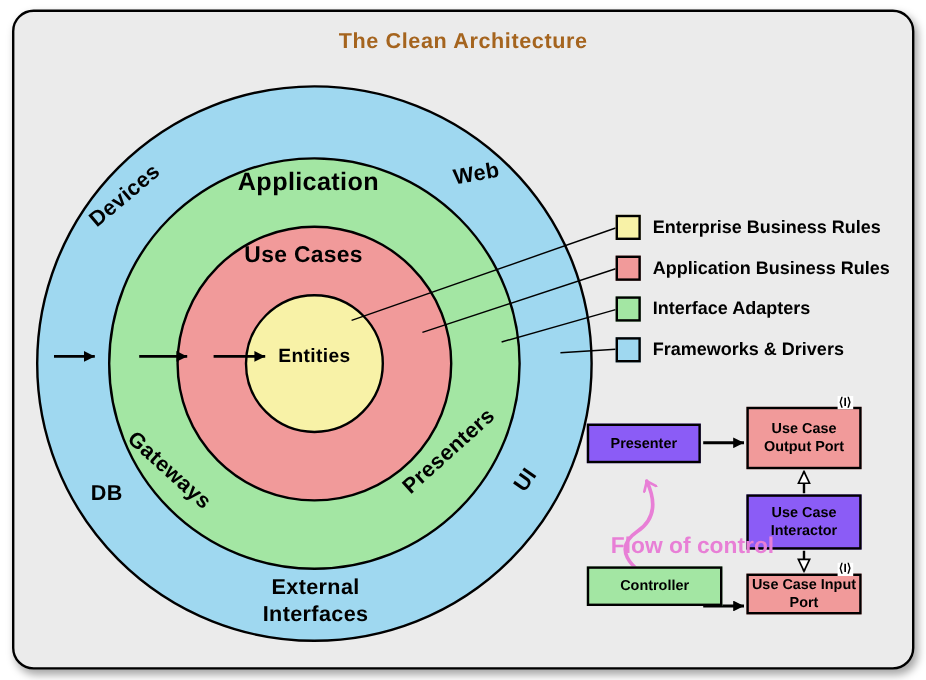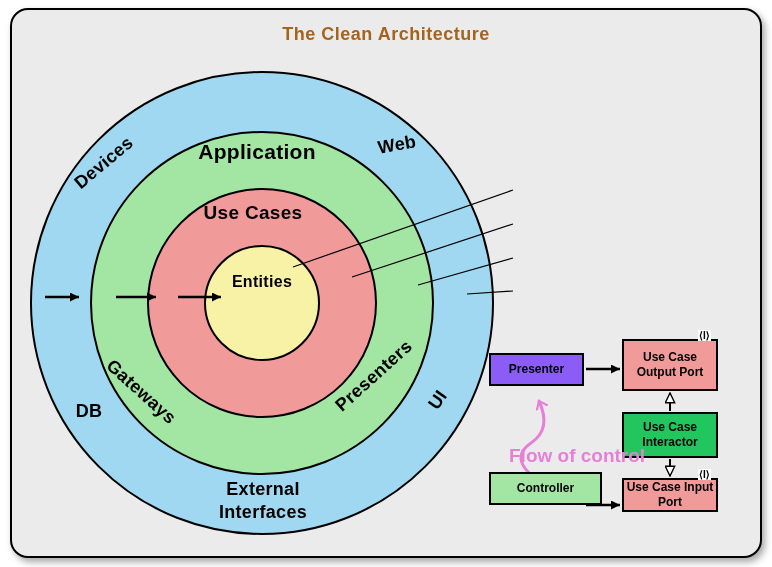--- a/index.html
+++ b/index.html
@@ -12,21 +12,21 @@
            font-size:18px; font-weight:bold; letter-spacing:0.5px; }
   .circle { position:absolute; border:2.5px solid #000; border-radius:50%; }
   .c-blue   { left:30px;  top:71px;  width:464px; height:464px; }
   .c-green  { left:90px;  top:131px; width:344px; height:344px; }
   .c-red    { left:147px; top:188px; width:230px; height:230px; }
   .c-yellow { left:204px; top:245px; width:116px; height:116px; }
   .ring-label { position:absolute; font-weight:bold; color:#000; white-space:nowrap;
                 transform:translate(-50%,-50%); letter-spacing:0.3px; }
   .l-controllers { left:257px; top:152px; font-size:21px; }
   .l-usecases    { left:253px; top:213px; font-size:19px; }
-  .l-entities    { left:262px; top:282px; font-size:16px; }
+  .l-entities    { left:262px; top:298px; font-size:16px; }
   .l-devices    { left:104px; top:163px; font-size:18px; transform:translate(-50%,-50%) rotate(-40deg); }
   .l-web        { left:397px; top:145px; font-size:18px; transform:translate(-50%,-50%) rotate(-10deg); }
   .l-db         { left:89px;  top:411px; font-size:18px; }
   .l-ui         { left:438px; top:400px; font-size:18px; transform:translate(-50%,-50%) rotate(-55deg); }
   .l-gateways   { left:141px; top:392px; font-size:18px; transform:translate(-50%,-50%) rotate(42deg); }
   .l-presenters { left:374px; top:376px; font-size:18px; transform:translate(-50%,-50%) rotate(-42deg); }
   .l-external   { left:263px; top:501px; font-size:18px; white-space:normal; width:118px;
                   text-align:center; line-height:1.3; }
   .overlay { position:absolute; left:0; top:0; width:772px; height:567px; pointer-events:none; }
   .legend { position:absolute; left:513px; top:179px; }
@@ -94,24 +94,42 @@
     <line x1="178" y1="297" x2="221" y2="297" stroke="#000" stroke-width="2.4" marker-end="url(#mSolid)"></line>
 
     <line x1="586" y1="369" x2="620" y2="369" stroke="#000" stroke-width="2.4" marker-end="url(#mSolid)"></line>
     <line x1="586" y1="505" x2="620" y2="505" stroke="#000" stroke-width="2.4" marker-end="url(#mSolid)"></line>
     <line x1="670" y1="411" x2="670" y2="393" stroke="#000" stroke-width="2" marker-end="url(#mHollow)"></line>
     <line x1="670" y1="459" x2="670" y2="476" stroke="#000" stroke-width="2" marker-end="url(#mHollow)"></line>
 
     <path d="M552,487 C521,473 512,456 531,443 C549,431 545,414 539,401" fill="none" stroke="#e87fd6" stroke-width="3" stroke-linecap="round" marker-end="url(#mPink)"></path>
   </svg>
 
+  <div class="legend">
+    <div class="legend-row">
+      <div class="swatch" style="background-color: rgb(248, 242, 167);"></div>
+      <div class="legend-label">Enterprise Business Rules</div>
+    </div>
+    <div class="legend-row">
+      <div class="swatch" style="background-color: rgb(241, 154, 154);"></div>
+      <div class="legend-label">Application Business Rules</div>
+    </div>
+    <div class="legend-row">
+      <div class="swatch" style="background-color: rgb(163, 230, 163);"></div>
+      <div class="legend-label">Interface Adapters</div>
+    </div>
+    <div class="legend-row">
+      <div class="swatch" style="background-color: rgb(159, 216, 240);"></div>
+      <div class="legend-label">Frameworks &amp; Drivers</div>
+    </div>
+  </div>
 
   <div class="fbox b-presenter" style="background-color: #8b5cf6;">Presenter</div>
   <div class="fbox b-output" style="background-color: rgb(241, 154, 154);">Use Case Output Port</div>
-  <div class="fbox b-interactor" style="background-color: #22c55e;">Use Case Interactor</div>
+  <div class="fbox b-interactor" style="background-color: #8b5cf6;">Use Case Interactor</div>
   <div class="fbox b-input" style="background-color: rgb(241, 154, 154);">Use Case Input Port</div>
   <div class="fbox b-controller" style="background-color: rgb(163, 230, 163);">Controller</div>
 
   <div class="imarker im-output">⟨I⟩</div>
   <div class="imarker im-input">⟨I⟩</div>
 
   <div class="flow-label" style="color: rgb(232, 127, 214);">Flow of control</div>
 </div>
 
 </body></html>

